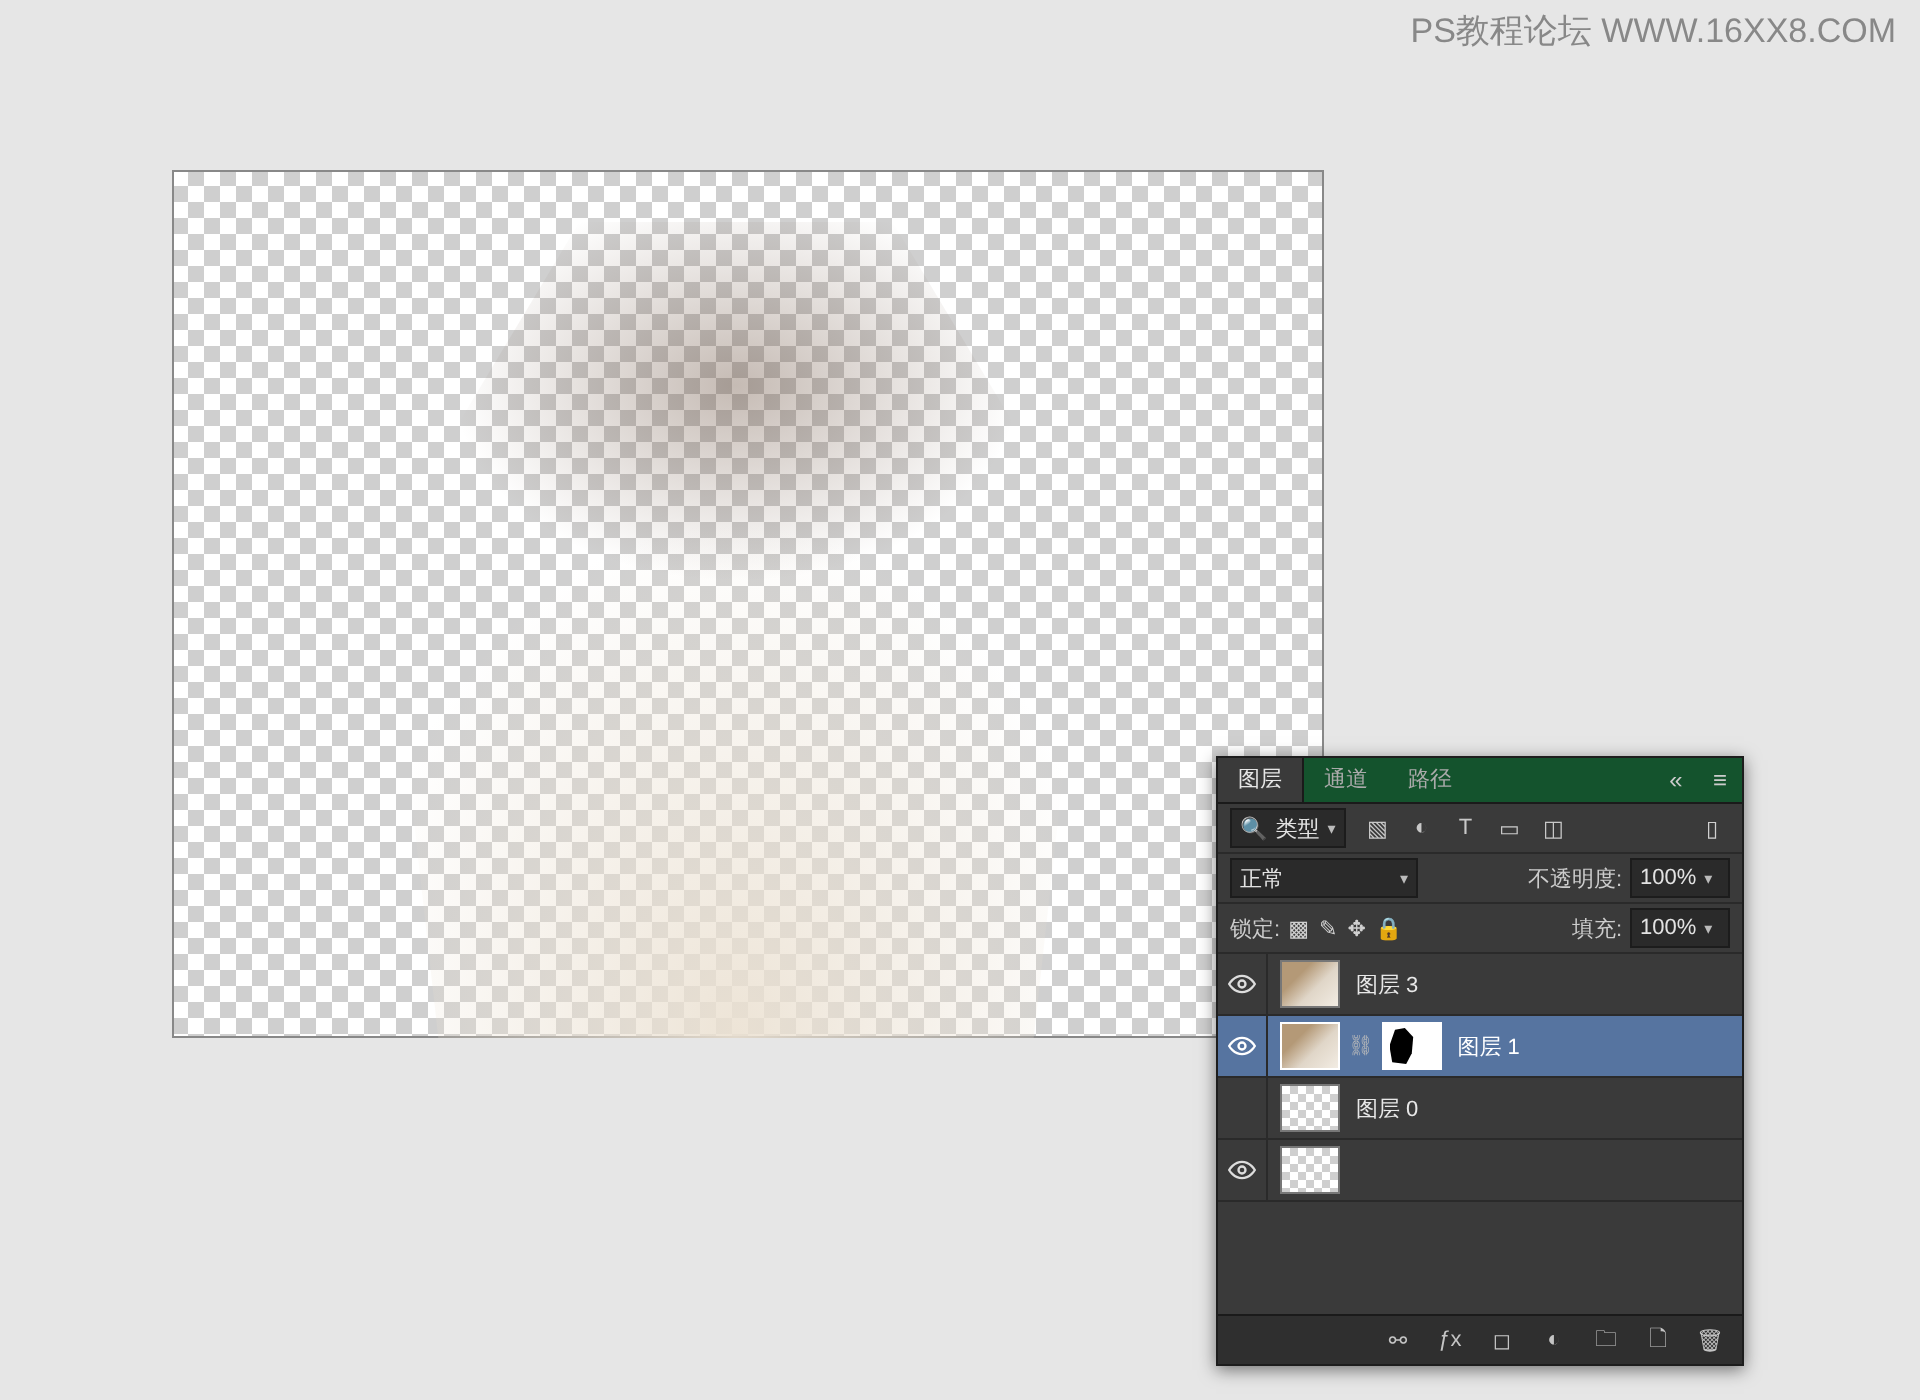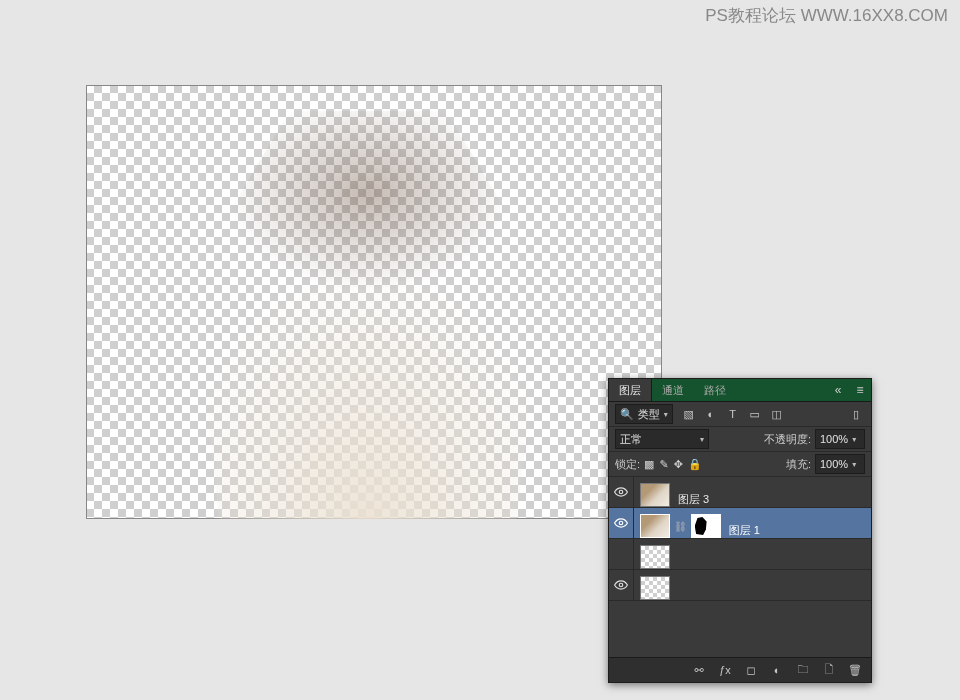--- a/index.html
+++ b/index.html
@@ -32,21 +32,21 @@
   .field.small{min-width:40px;justify-content:flex-start}
   .dd-caret{font-size:8px;color:#bbb}
   .lbl{color:#ccc}
   .iconbtn{width:18px;height:18px;display:inline-flex;align-items:center;justify-content:center;color:#d0d0d0}
   .lock-icons{display:inline-flex;align-items:center;gap:5px;color:#d0d0d0}
 
   .filter-icons{display:inline-flex;gap:6px;margin-left:4px}
   .filter-icons span{width:16px;text-align:center;color:#c8c8c8}
 
   .layers{overflow:auto}
-  .layer{display:flex;align-items:flex-end;height:30px;border-bottom:1px solid #2a2a2a;padding-right:6px}
+  .layer{display:flex;align-items:center;height:30px;border-bottom:1px solid #2a2a2a;padding-right:6px}
   .layer .eye{width:24px;text-align:center;color:#ddd;border-right:1px solid #2a2a2a;height:100%;display:flex;align-items:center;justify-content:center}
   .layer .thumbs{display:flex;align-items:center;gap:4px;padding:0 6px}
   .thumb{width:28px;height:22px;border:1px solid #777;background-color:#fff;
     background-image:
       linear-gradient(45deg,#cfcfcf 25%,transparent 25%,transparent 75%,#cfcfcf 75%),
       linear-gradient(45deg,#cfcfcf 25%,transparent 25%,transparent 75%,#cfcfcf 75%);
     background-size:8px 8px;background-position:0 0,4px 4px}
   .thumb.photo{background:linear-gradient(135deg,#b49977 30%,#e0d6c8 60%,#f2ece3 100%)}
   .mask{width:28px;height:22px;border:1px solid #aaa;background:#fff;position:relative}
   .mask::after{content:"";position:absolute;left:3px;top:2px;width:14px;height:18px;background:#000;clip-path:polygon(20% 5%,55% 0,85% 25%,80% 70%,60% 100%,10% 95%,0 50%)}
@@ -158,20 +158,21 @@
         <div class="mask"></div>
       </div>
       <div class="name">图层 1</div>
     </div>
 
     <div class="layer">
       <div class="eye"></div>
       <div class="thumbs">
           <div class="thumb"></div>
         </div>
+      <div class="name">图层 0</div>
     </div>
 
     <div class="layer">
       <div class="eye">
         <svg viewBox="0 0 24 24" fill="none" stroke="#ddd" stroke-width="2">
             <path d="M1 12s4-7 11-7 11 7 11 7-4 7-11 7S1 12 1 12z"></path>
             <circle cx="12" cy="12" r="3"></circle>
           </svg>
       </div>
       <div class="thumbs">

